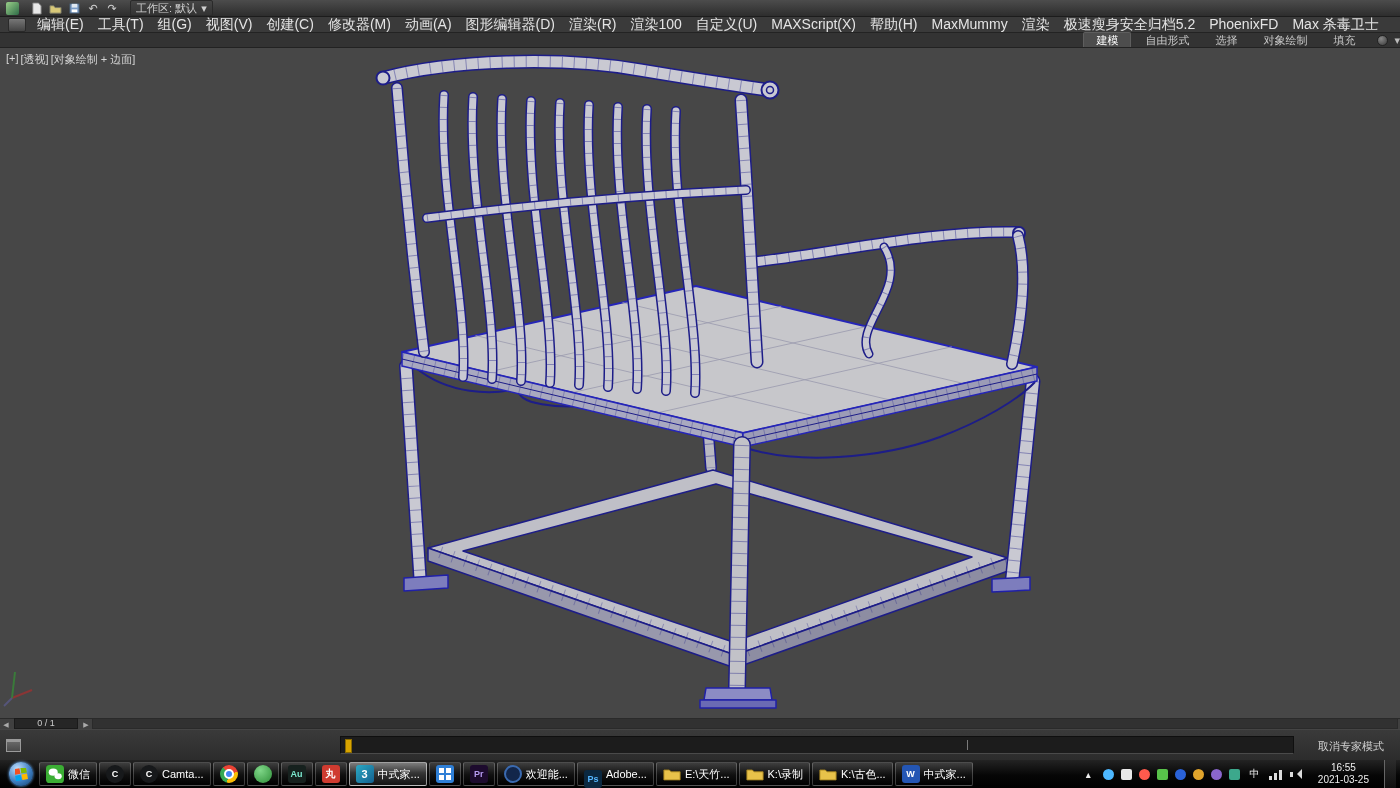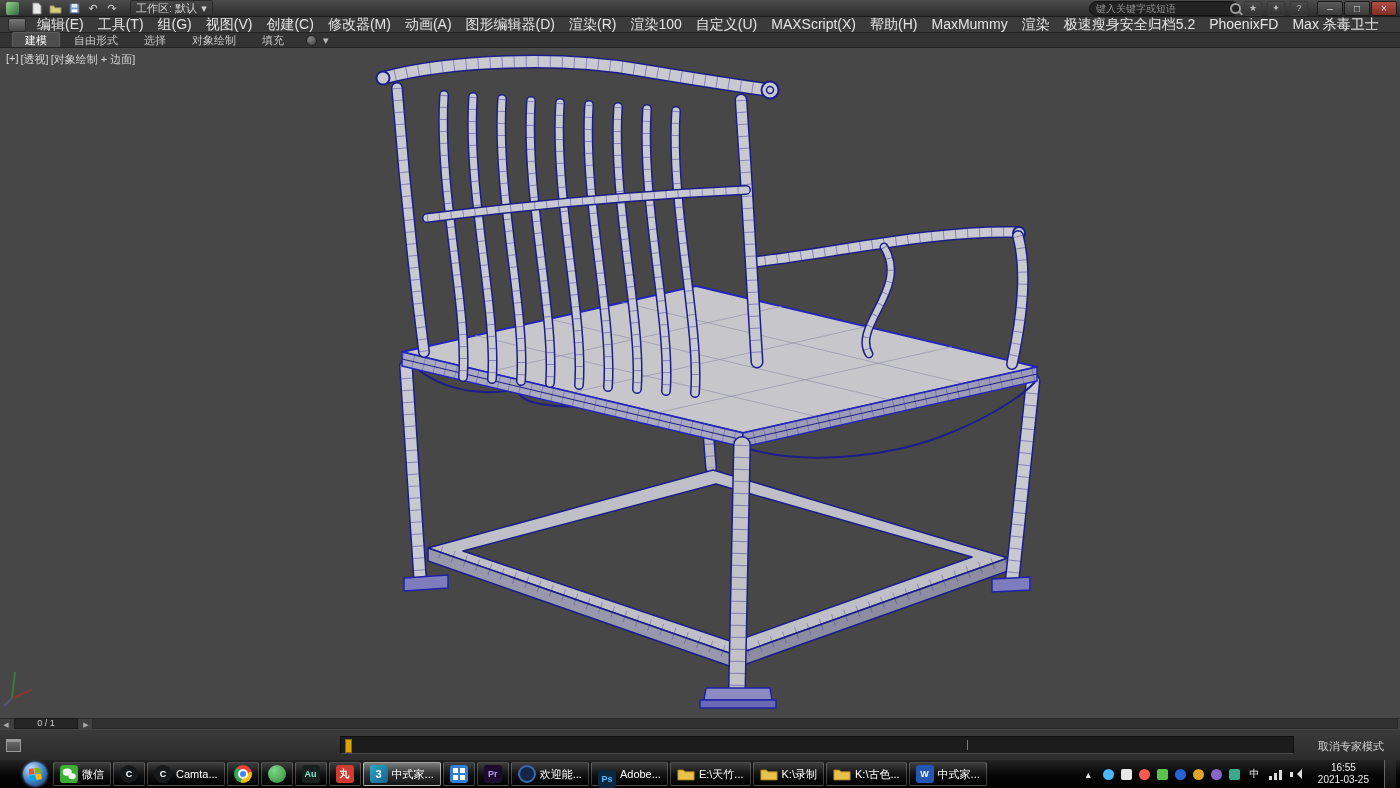--- a/index.html
+++ b/index.html
@@ -32,21 +32,21 @@
   .wb.close{background:linear-gradient(#b05045,#7e2e24);}
 
   
   .menubar{top:17px;height:16px;background:#3a3a3a;border-bottom:1px solid #232323;display:flex;align-items:center;
     font-size:14px;color:#e4e4e4;padding-left:4px;}
   .maxmenu{width:16px;height:12px;border-radius:2px;background:linear-gradient(#777,#444);margin:0 4px;border:1px solid #2a2a2a;}
   .mi{padding:0 7px;line-height:15px;white-space:nowrap;}
 
   
   .ribbonbar{top:33px;height:15px;background:#333;border-bottom:1px solid #222;display:flex;align-items:flex-end;
-    font-size:11px;color:#c9c9c9;padding-left:12px;gap:2px;}
+    font-size:11px;color:#c9c9c9;padding-left:12px;gap:2px;justify-content:flex-end;}
   .rtab{padding:0 12px;line-height:14px;white-space:nowrap;}
   .rtab.active{background:#4d4d4d;color:#fff;border:1px solid #5e5e5e;border-bottom:0;border-radius:2px 2px 0 0;}
   .ribex{display:flex;align-items:center;gap:6px;margin-left:8px;color:#bbb;line-height:14px;}
   .ribdot{width:9px;height:9px;border-radius:50%;background:radial-gradient(circle at 35% 30%,#888,#3a3a3a);border:1px solid #222;}
 
   
   .viewport{top:48px;height:670px;background:#474747;position:absolute;overflow:hidden;}
   .vplabel{position:absolute;left:6px;top:4px;font-size:11px;color:#d6d6d6;display:flex;gap:2px;z-index:3;}
   .vplabel span{white-space:pre;}
   #canvas{position:absolute;left:0;top:0;}
@@ -61,21 +61,21 @@
   .statusrow{top:729px;height:31px;background:linear-gradient(#3a3a3a,#2c2c2c);border-top:1px solid #454545;}
   .miniwin{position:absolute;left:6px;top:9px;width:13px;height:11px;border:1px solid #9a9a9a;
     background:linear-gradient(#6e6e6e,#4a4a4a);box-shadow:inset 0 2px 0 #9a9a9a;}
   .trackinset{position:absolute;left:340px;top:6px;width:952px;height:16px;background:#1c1c1c;
     border:1px solid #0f0f0f;border-bottom-color:#4a4a4a;}
   .tslider{position:absolute;left:4px;top:2px;width:5px;height:12px;background:#d8a400;border:1px solid #8a6a00;}
   .ttick{position:absolute;left:626px;top:3px;width:1px;height:10px;background:#7a7a7a;}
   .expertbtn{position:absolute;right:10px;top:8px;font-size:11px;color:#d2d2d2;padding:1px 6px;}
 
   
-  .taskbar{top:760px;height:28px;background:linear-gradient(#232323,#060606 55%,#000);display:flex;align-items:center;padding-left:18px;}
+  .taskbar{top:760px;height:28px;background:linear-gradient(#232323,#060606 55%,#000);display:flex;align-items:center;padding-left:4px;}
   .startorb{width:34px;height:26px;display:flex;align-items:center;justify-content:center;flex:none;}
   .orb{width:24px;height:24px;border-radius:50%;background:radial-gradient(circle at 35% 28%,#bfe0ff,#3d7ec2 55%,#123c66);
     display:flex;align-items:center;justify-content:center;box-shadow:0 0 3px #6fb4ff;}
   .tb-btn{height:22px;margin:0 1px;display:flex;align-items:center;gap:4px;padding:0 6px;flex:none;
     border:1px solid rgba(255,255,255,.22);border-radius:2px;color:#fff;font-size:11px;justify-content:center;
     background:linear-gradient(rgba(255,255,255,.15),rgba(255,255,255,.05) 45%,rgba(0,0,0,.12));}
   .tb-btn.active{background:linear-gradient(rgba(255,255,255,.42),rgba(255,255,255,.18) 45%,rgba(255,255,255,.08));border-color:rgba(255,255,255,.55);}
   .tb-btn .lbl{max-width:46px;overflow:hidden;white-space:nowrap;text-overflow:ellipsis;}
   .ic{width:18px;height:18px;border-radius:3px;display:flex;align-items:center;justify-content:center;
     font-weight:700;font-size:9px;flex:none;}
@@ -131,34 +131,20 @@
           <rect x="4" y="2" width="6" height="4" fill="#dfe8f2"></rect>
           <rect x="4" y="8" width="6" height="3" fill="#fff"></rect>
         </svg>
       </span>
     <span class="qi">↶</span>
     <span class="qi">↷</span>
   </div>
   <div class="workspace">
     <span>工作区: 默认</span>
     <span>▾</span>
-  </div>
-  <div class="tb-right">
-    <div class="search">
-      <input placeholder="键入关键字或短语" style="">
-      <span class="mag"></span>
-    </div>
-    <span class="icbtn">★</span>
-    <span class="icbtn">✦</span>
-    <span class="icbtn">?</span>
-    <div class="winbtns">
-      <span class="wb">–</span>
-      <span class="wb">□</span>
-      <span class="wb close">×</span>
-    </div>
   </div>
 </div>
 
 <div class="row menubar">
   <span class="maxmenu"></span>
   <span class="mi">编辑(E)</span>
   <span class="mi">工具(T)</span>
   <span class="mi">组(G)</span>
   <span class="mi">视图(V)</span>
   <span class="mi">创建(C)</span>

